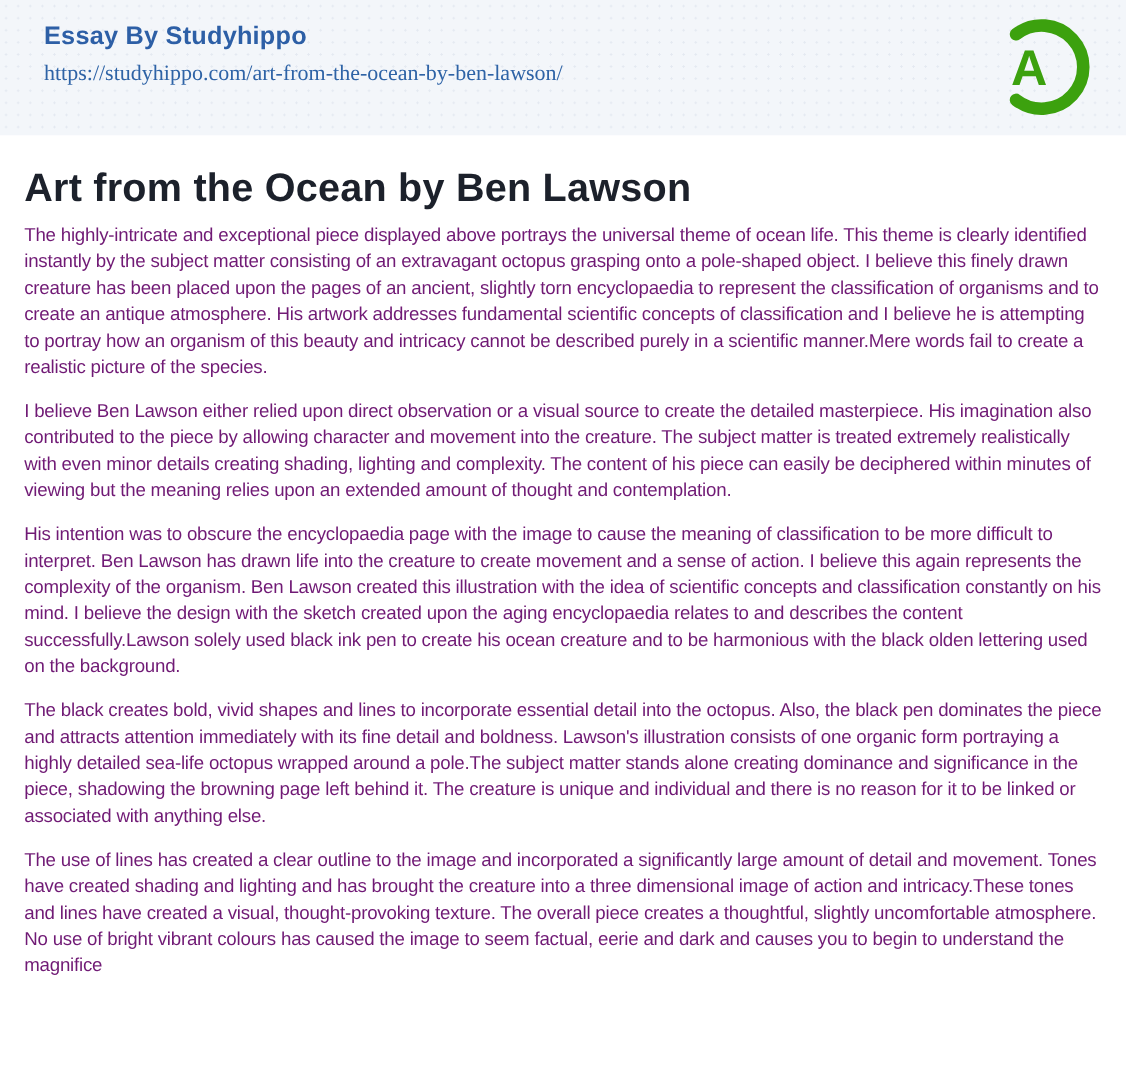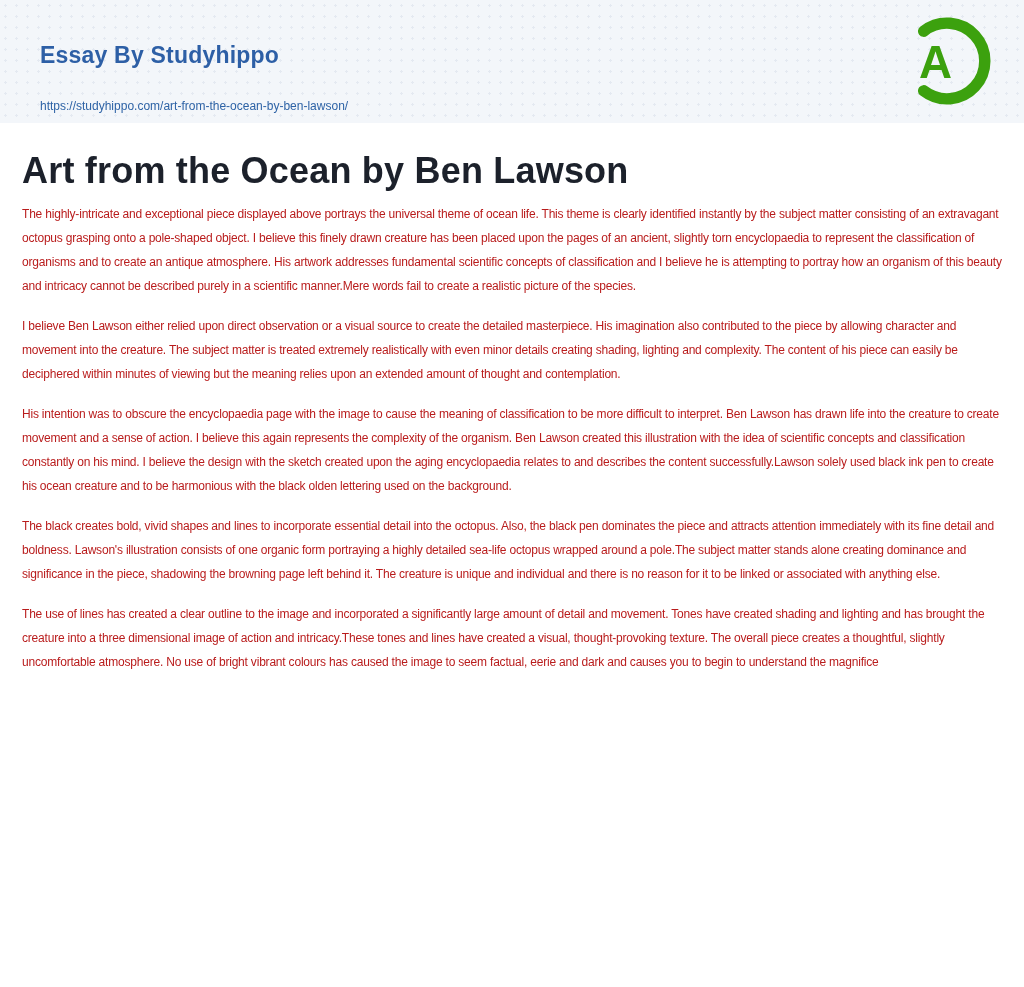--- a/index.html
+++ b/index.html
@@ -18,35 +18,36 @@
   .site-header {
     position: relative;
     height: 123px;
     background-color: #f3f6fa;
     background-image: radial-gradient(#e4e9f1 1px, rgba(0,0,0,0) 1.2px);
     background-size: 11px 11px;
     padding: 0 40px;
   }
   .site-title {
     margin: 0;
-    padding-top: 42px;
+    padding-top: 19px;
     font-size: 23px;
     line-height: 26px;
     font-weight: 700;
     letter-spacing: 0.2px;
     color: #2d5fa6;
   }
   .page-url {
     display: inline-block;
-    margin-top: 29px;
-    font-size: 12px;
+    margin-top: 13px;
+    font-size: 20px;
     line-height: 18px;
     color: #2e63a6;
     text-decoration: none;
     cursor: pointer;
+    font-family: Liberation Serif, serif;
   }
   .logo {
     position: absolute;
     top: 17px;
     right: 33px;
     width: 88px;
     height: 88px;
   }
   .logo svg { width: 100%; height: 100%; display: block; }
   .logo text {
@@ -60,24 +61,24 @@
   .article-title {
     margin: 27px 0 10px 0;
     font-size: 36px;
     line-height: 42px;
     font-weight: 700;
     letter-spacing: 0.2px;
     color: #1c212b;
   }
   .article p {
     margin: 0 0 16px 0;
-    font-size: 12px;
+    font-size: 17px;
     line-height: 24px;
     letter-spacing: -0.2px;
-    color: #b91c1c;
+    color: #701a75;
   }
 </style>
 </head>
 <body>
 
 <div class="page">
 
   <header class="site-header">
     <div>
       <h1 class="site-title">Essay By Studyhippo</h1>

